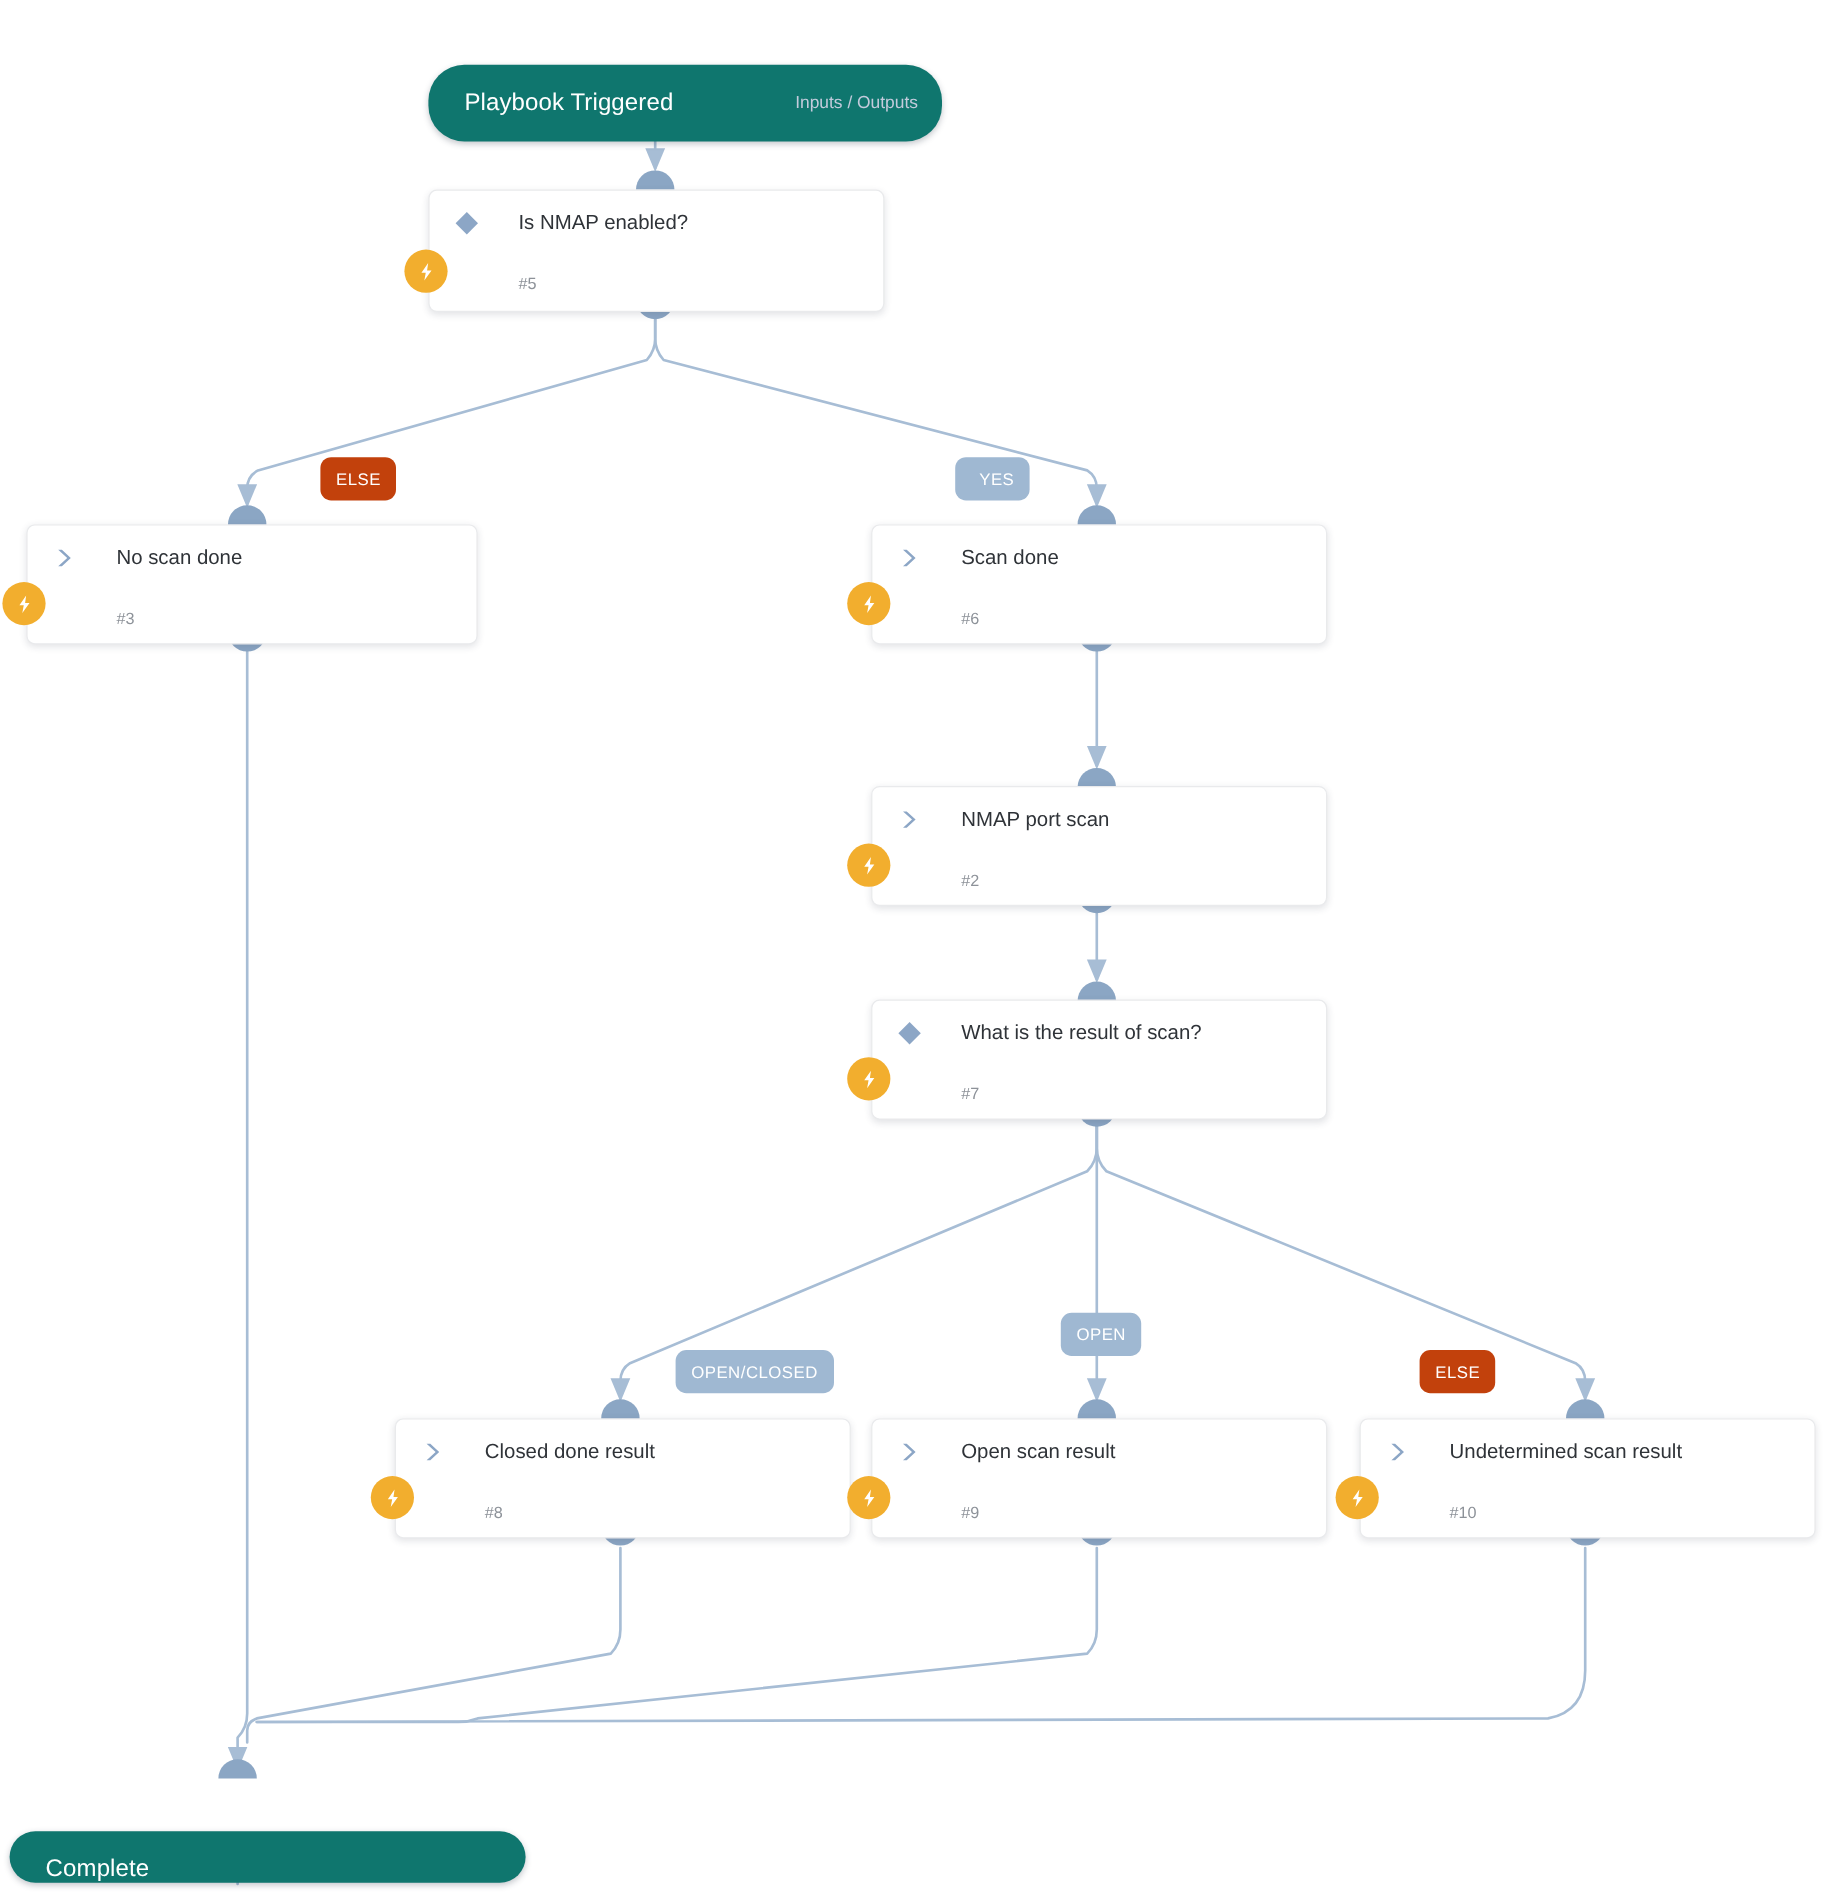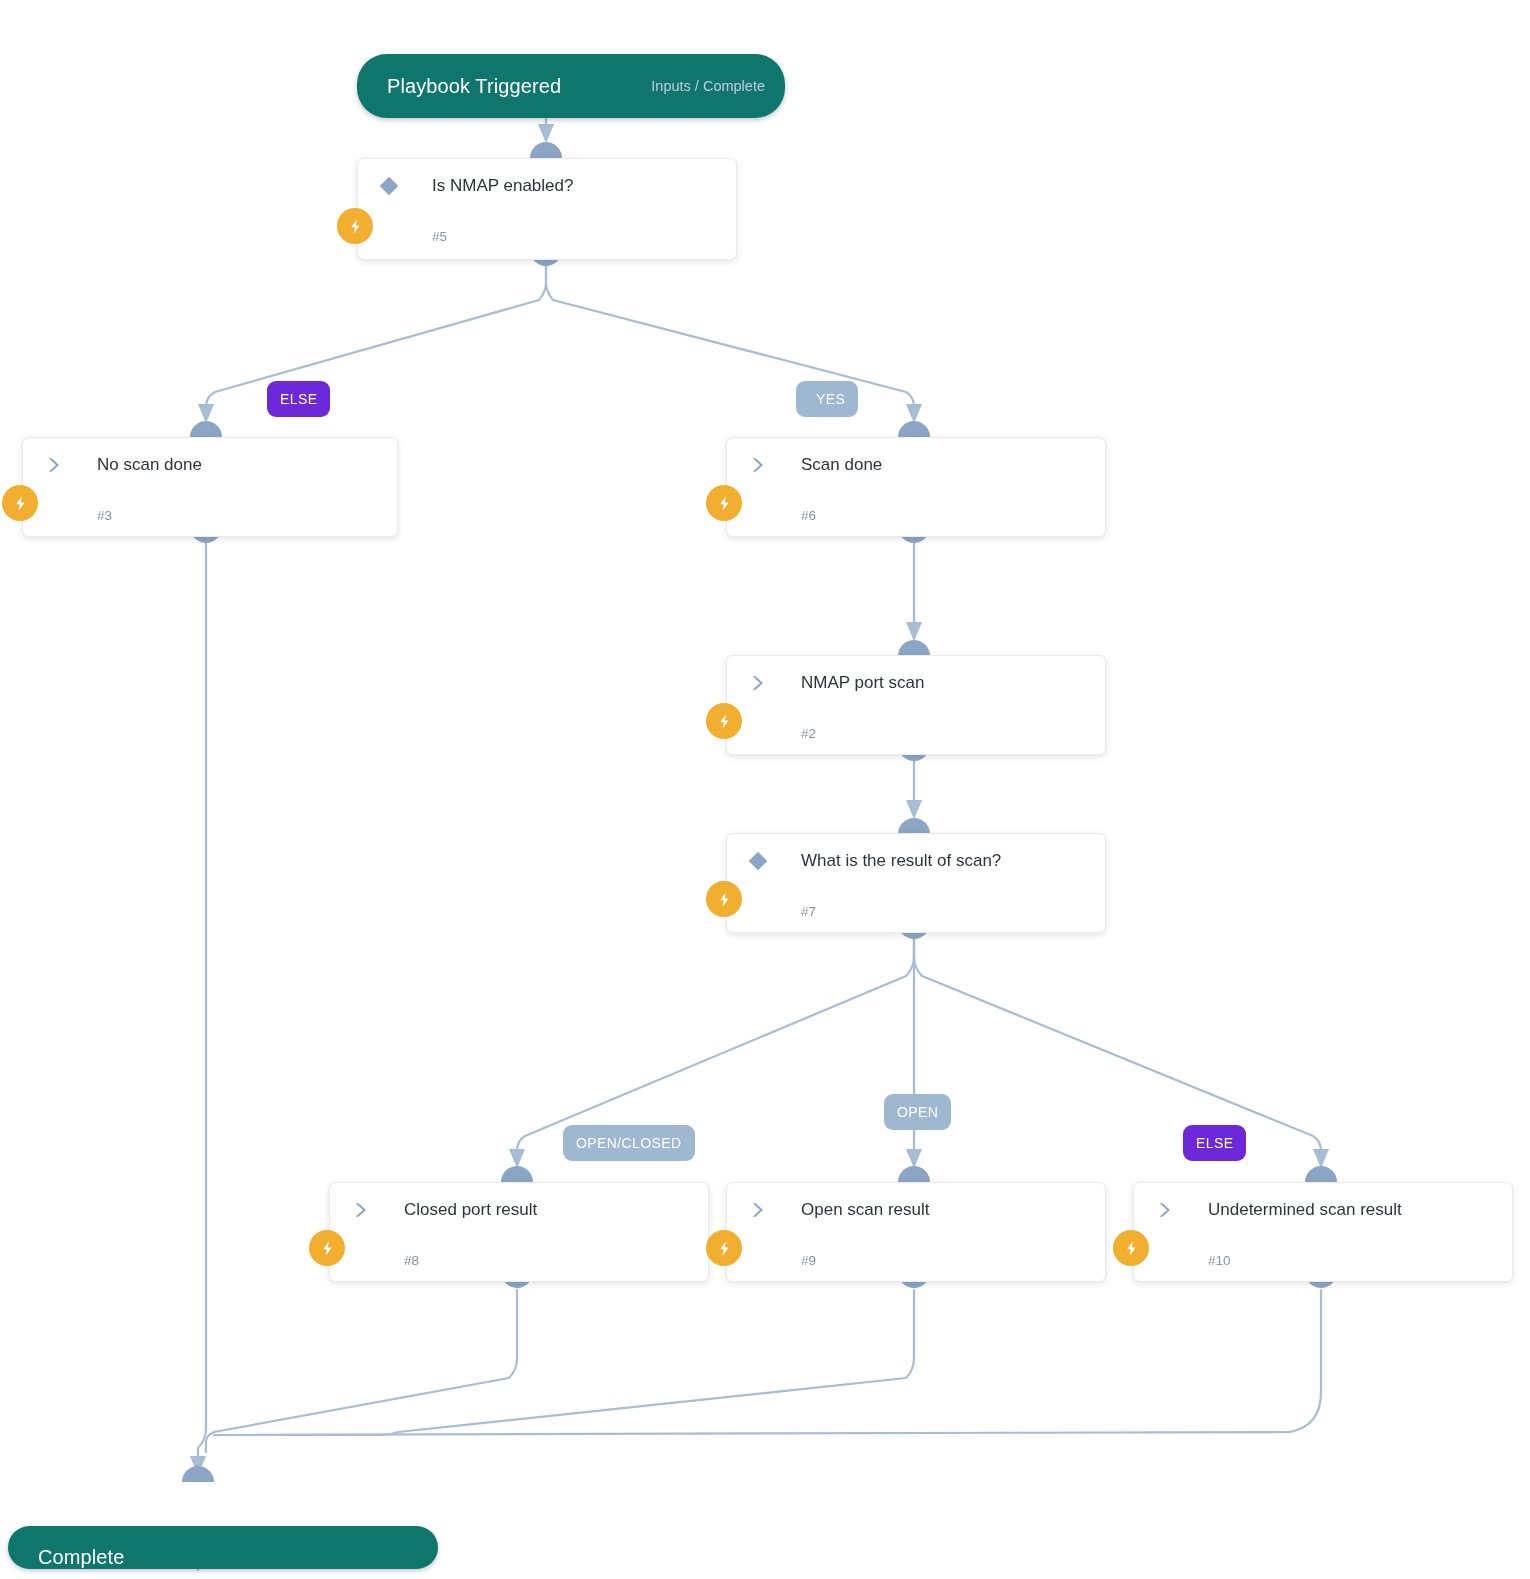--- a/index.html
+++ b/index.html
@@ -132,21 +132,21 @@
     border-radius: 9px;
     color: #ffffff;
     font-size: 14px;
     letter-spacing: 0.4px;
     height: 36px;
     padding: 0 13px;
     white-space: nowrap;
     z-index: 7;
   }
   .edge-label.light { background: #9fb8d2; }
-  .edge-label.dark  { background: #6d28d9; }
+  .edge-label.dark  { background: #c2410c; }
 </style>
 </head>
 <body>
 
 <div id="canvas">
 
   <svg id="edge-layer" viewBox="0 0 1530 1579" width="1530" height="1579">
     <defs>
       <marker id="arrow" viewBox="0 0 12 10" refX="10" refY="5" markerWidth="9" markerHeight="8" orient="auto-start-reverse">
         <path d="M0,0 L12,5 L0,10 z" fill="#a7bdd5"></path>
@@ -177,21 +177,21 @@
       <path d="M914,1290 L914,1358 Q914,1370 906,1378 L398,1432 Q390,1435 382,1435 L214,1435"></path>
 
       <path d="M1321,1290 L1321,1392 Q1321,1426 1290,1432 L214,1435"></path>
 
       <path d="M198,1540 L198,1570"></path>
     </g>
   </svg>
 
   <div class="pill" style="left:357px; top:10px; width:378px; height:64px; padding:0 20px 0 30px;">
     <span class="pill-title">Playbook Triggered</span>
-    <span class="pill-sub">Inputs / Complete</span>
+    <span class="pill-sub">Inputs / Outputs</span>
   </div>
   <div class="handle bottom" style="left:530px; top:74px;"></div>
 
   <div class="handle top" style="left:530px; top:142px;"></div>
   <div class="card" style="left:357px; top:158px; width:378px; height:100px;">
     <div class="card-row-top">
       <span class="type-icon">
         <svg width="22" height="22" viewBox="0 0 22 22">
             <rect x="4.4" y="4.4" width="13.2" height="13.2" transform="rotate(45 11 11)" fill="#8ca6c6"></rect>
           </svg>
@@ -311,21 +311,21 @@
   </div>
 
   <div class="handle top" style="left:501px; top:1166px;"></div>
   <div class="card" style="left:329px; top:1182px; width:378px; height:98px;">
     <div class="card-row-top">
       <span class="type-icon">
         <svg width="22" height="22" viewBox="0 0 22 22">
             <path d="M5.5 4.2 L13 11 L5.5 17.8 L8.6 17.8 L16 11 L8.6 4.2 Z" fill="#8ca6c6"></path>
           </svg>
       </span>
-      <span class="card-title">Closed port result</span>
+      <span class="card-title">Closed done result</span>
     </div>
     <div class="card-row-bottom">
       <span class="card-num">#8</span>
     </div>
     <div class="bolt">
       <svg width="17" height="17" viewBox="0 0 17 17">
           <path d="M9.8 1.2 L4.2 9.3 L7.8 9.3 L6.6 15.8 L12.6 7.4 L8.9 7.4 Z" fill="#ffffff"></path>
         </svg>
     </div>
   </div>

